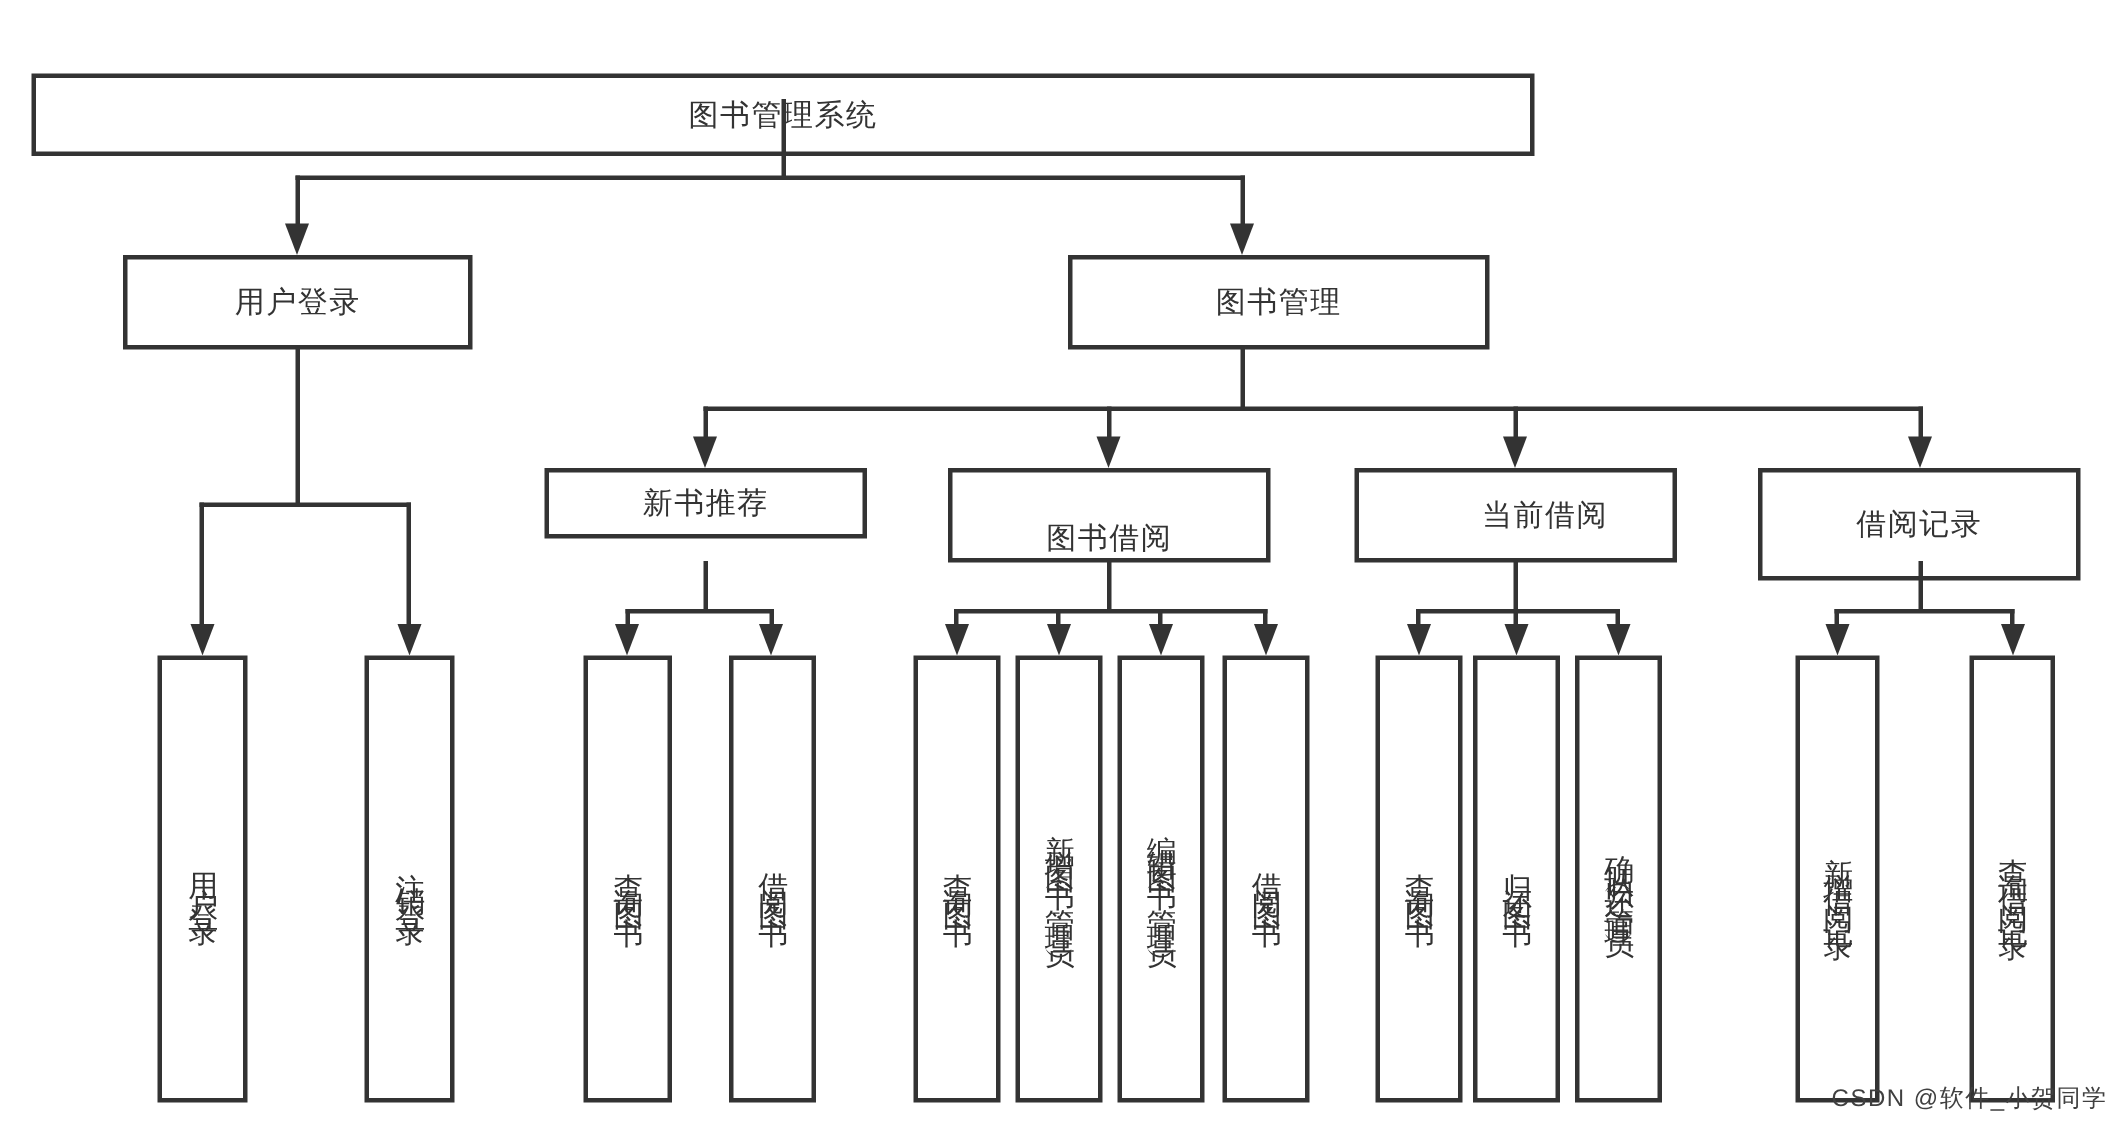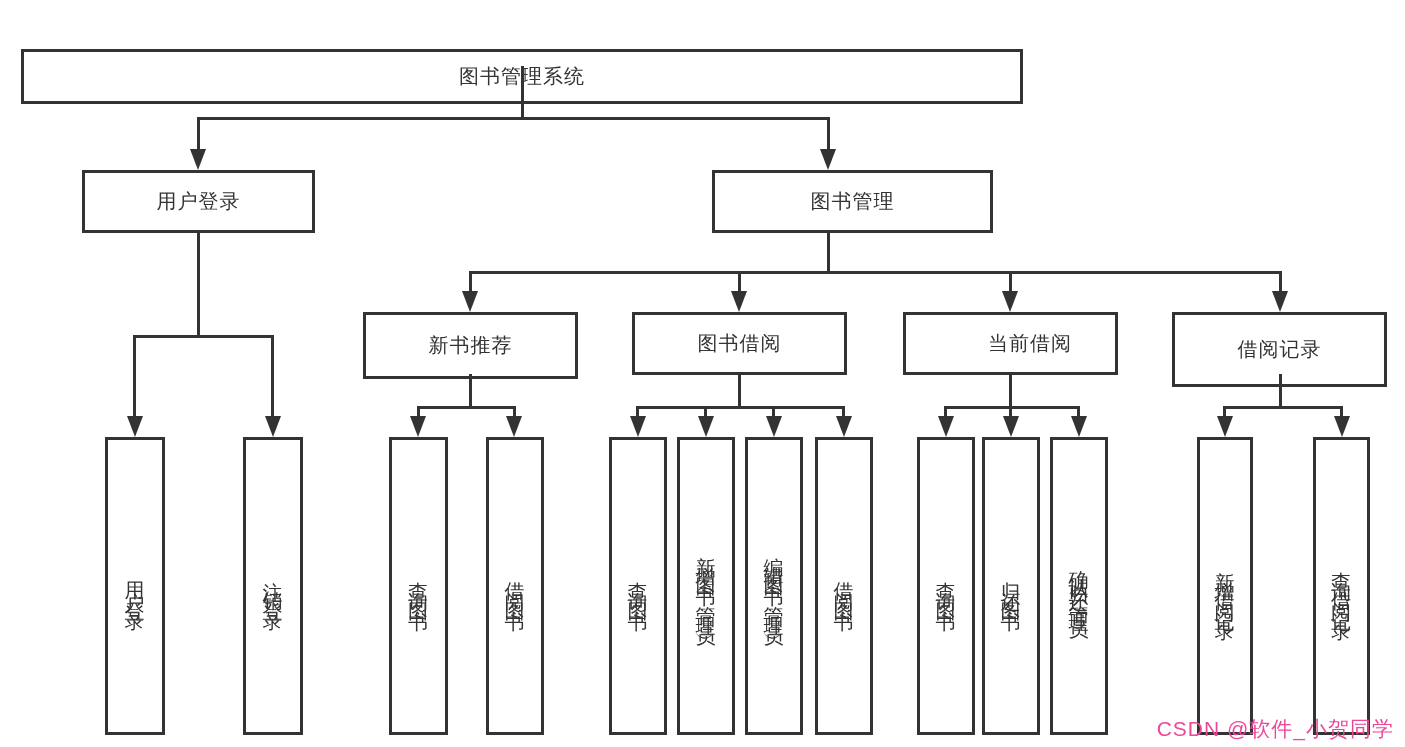--- a/index.html
+++ b/index.html
@@ -21,21 +21,21 @@
     font-size:20px;letter-spacing:10px;color:#333333;
   }
   .vl{position:absolute;width:3px;background:#333333;}
   .hl{position:absolute;height:3px;background:#333333;}
   .ar{
     position:absolute;width:0;height:0;
     border-left:8px solid transparent;border-right:8px solid transparent;
     border-top:21px solid #333333;
   }
   .watermark{
-    position:absolute;right:11px;bottom:4px;font-size:21px;color:#ec4899;
+    position:absolute;right:0;bottom:4px;font-size:16px;color:#404040;
     letter-spacing:1px;z-index:50;white-space:nowrap;
   }
 </style>
 </head>
 <body>
 
 <div id="stage">
 
   <div class="box" style="left:21px;top:13px;width:1002px;height:55px;margin-top:36px;">
     <span>图书管理系统</span>
@@ -66,24 +66,24 @@
   <div class="hl" style="left:469px;top:271px;width:813px;"></div>
   <div class="vl" style="left:469px;top:271px;height:25px;"></div>
   <div class="vl" style="left:738px;top:271px;height:25px;"></div>
   <div class="vl" style="left:1009px;top:271px;height:25px;"></div>
   <div class="vl" style="left:1279px;top:271px;height:25px;"></div>
   <div class="ar" style="left:462px;top:291px;"></div>
   <div class="ar" style="left:731px;top:291px;"></div>
   <div class="ar" style="left:1002px;top:291px;"></div>
   <div class="ar" style="left:1272px;top:291px;"></div>
 
-  <div class="box" style="left:363px;top:312px;width:215px;height:67px;">
+  <div class="box" style="left:363px;top:312px;width:215px;height:47px;">
     <span>新书推荐</span>
   </div>
-  <div class="box" style="left:632px;top:312px;width:215px;height:63px;">
+  <div class="box" style="left:632px;top:312px;width:215px;height:63px;align-items:flex-end;">
     <span>图书借阅</span>
   </div>
   <div class="box" style="left:903px;top:312px;width:215px;height:63px;padding-left:39px;">
     <span>当前借阅</span>
   </div>
   <div class="box" style="left:1172px;top:312px;width:215px;height:75px;">
     <span>借阅记录</span>
   </div>
 
   <div class="vl" style="left:469px;top:374px;height:34px;"></div>

